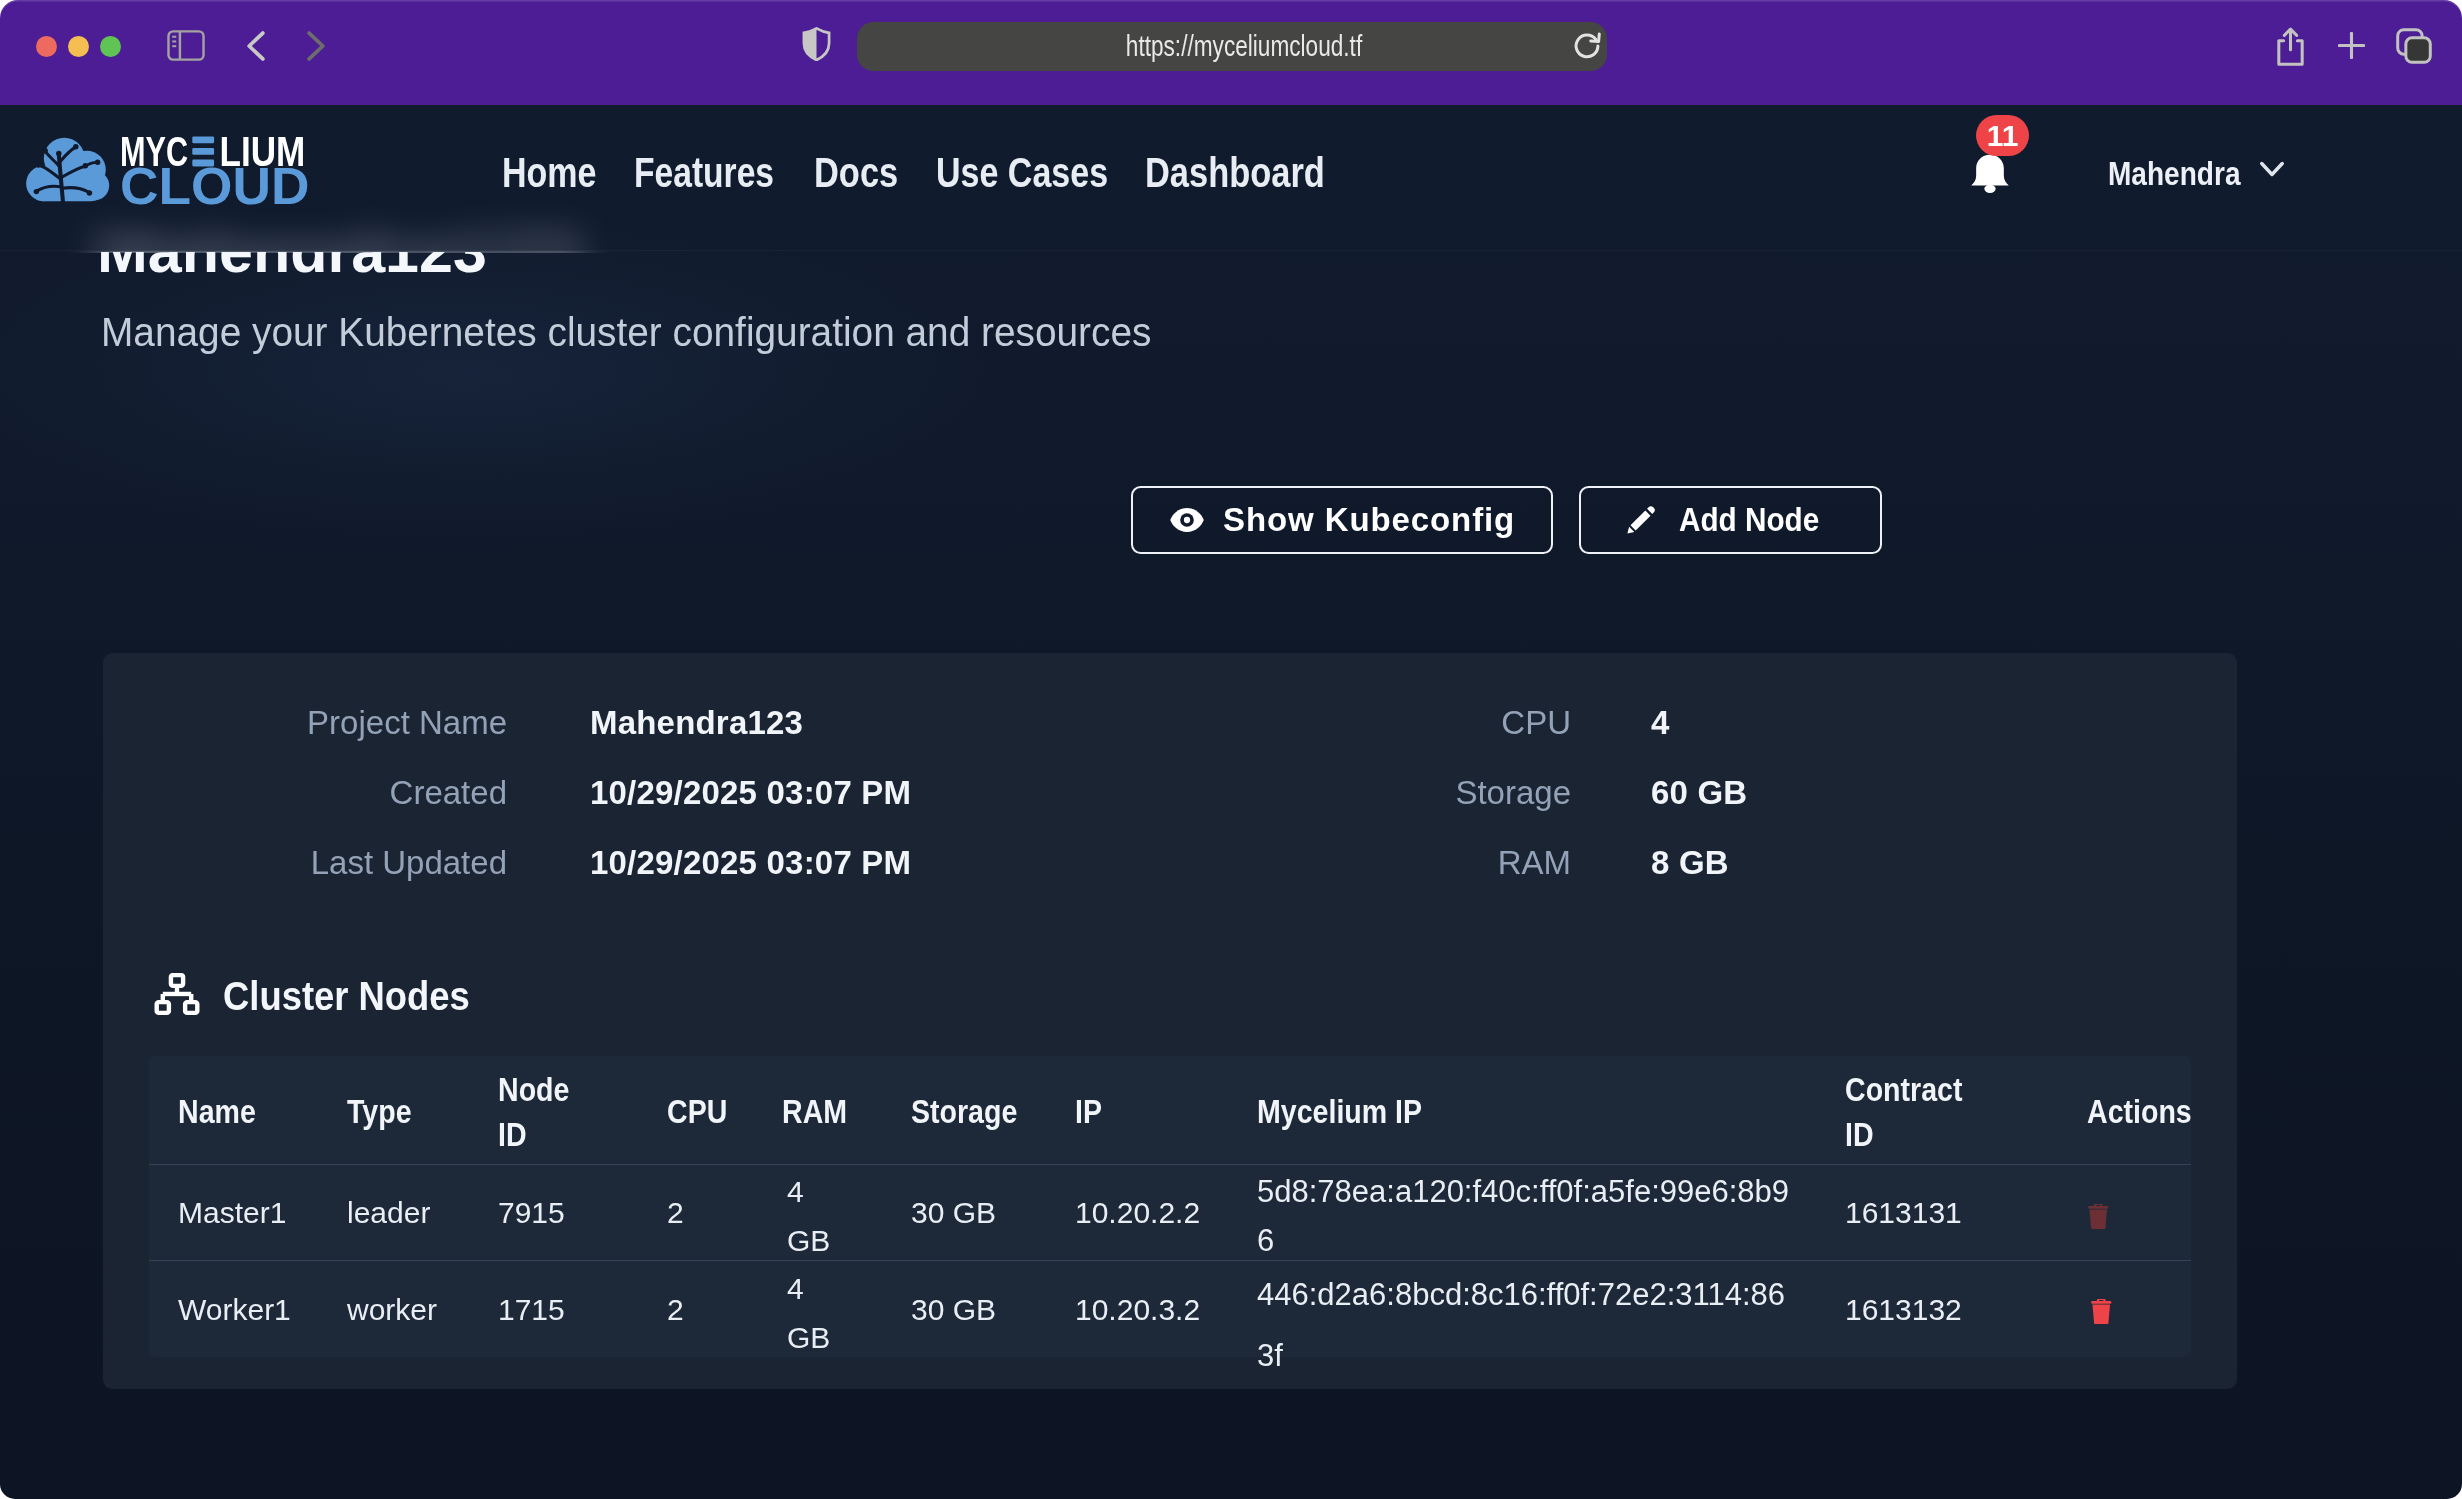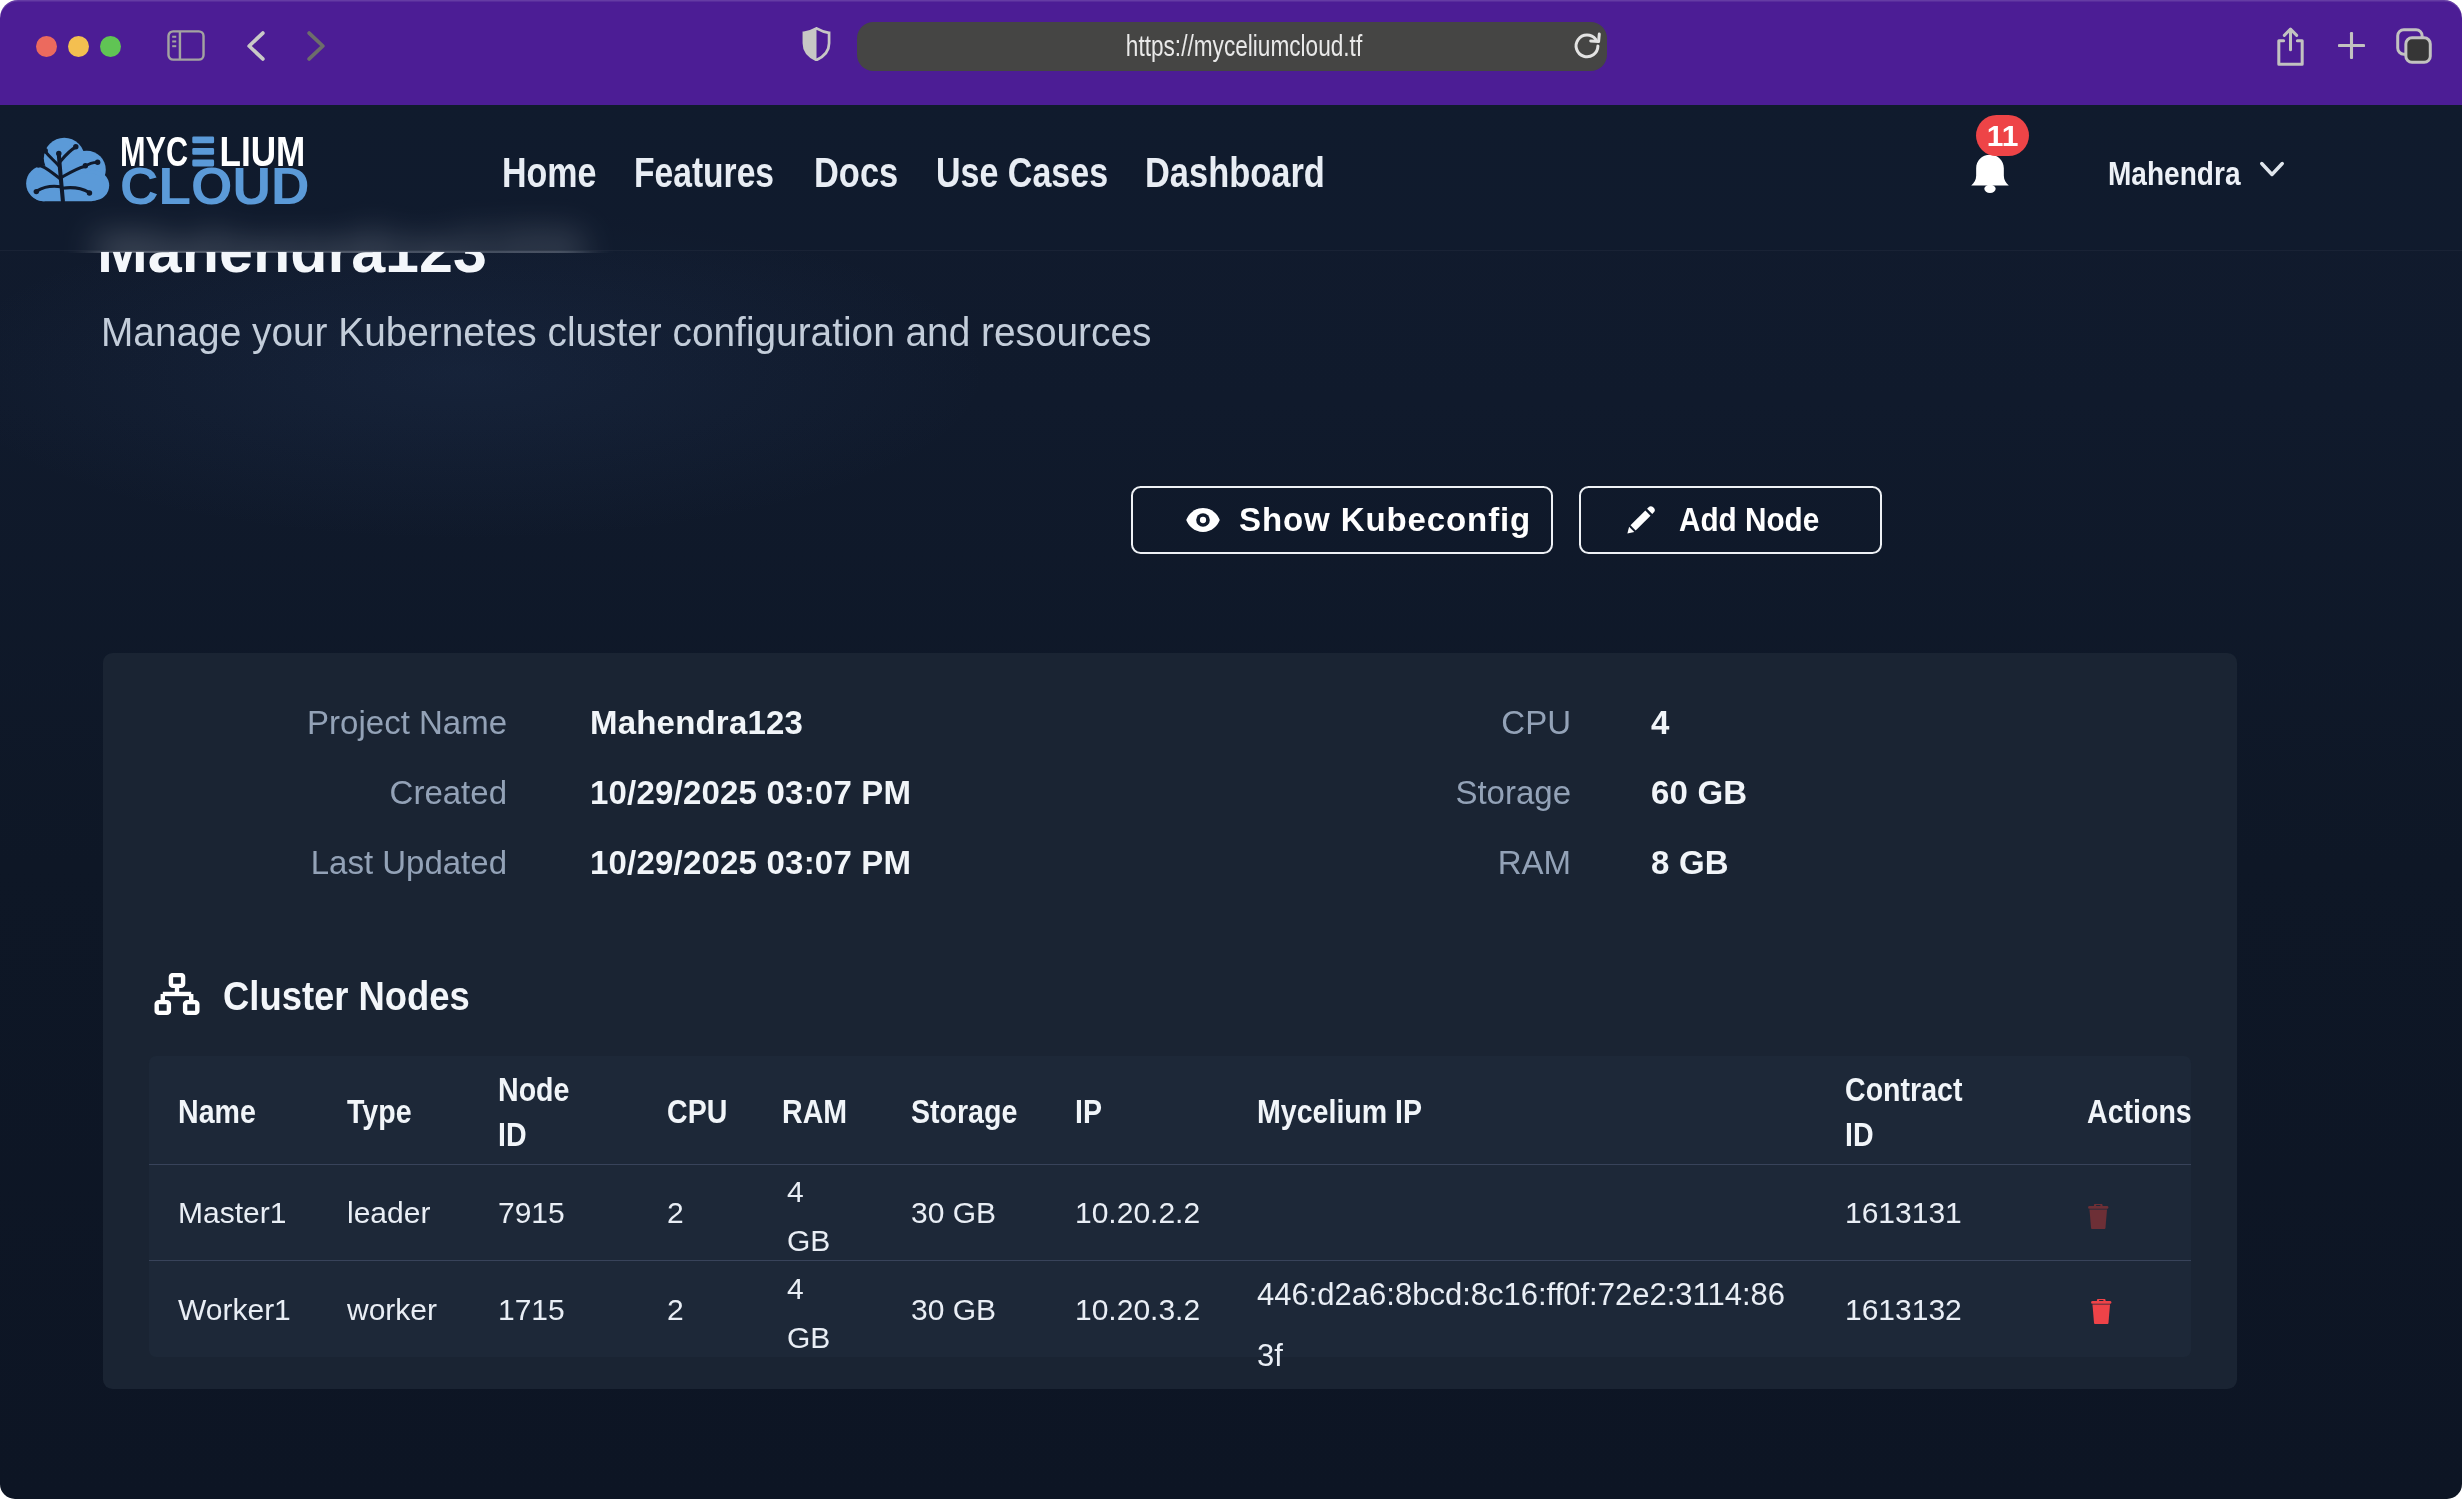--- a/index.html
+++ b/index.html
@@ -113,21 +113,21 @@
         <path d="M31 1 C19.5 1 11.5 9.5 11.5 21 L11.5 32 C11.5 38 8.5 42.5 4.5 46 L57.5 46 C53.5 42.5 50.5 38 50.5 32 L50.5 21 C50.5 9.5 42.5 1 31 1 Z" fill="#ffffff"></path>
         <ellipse cx="31" cy="51" rx="8" ry="6" fill="#ffffff"></ellipse>
       </svg>
       <div class="abs" style="left:1976px; top:24.6px; width:53px; height:41px; border-radius:20.5px; background:#ee4447; color:#fff; font-size:30px; font-weight:700; text-align:center; line-height:41px;">11</div>
       <div class="abs" style="left:2108px; top:63px; font-size:33px; font-weight:700; color:#edf1f7; line-height:41px; transform:scaleX(0.85); transform-origin:left center;">Mahendra</div>
       <svg class="abs" style="left:2259px; top:70px;" width="26" height="18" viewBox="0 0 38 26">
         <polyline points="4,5 19,21 34,5" fill="none" stroke="#dfe5ec" stroke-width="5" stroke-linecap="round" stroke-linejoin="round"></polyline>
       </svg>
     </div>
     <div id="subtitle">Manage your Kubernetes cluster configuration and resources</div>
-    <div class="btn" style="left:1131px; width:422px; border:2.1px solid #eef1f5; color:#ffffff; justify-content:flex-start; padding-left:52px;">
+    <div class="btn" style="left:1131px; width:422px; border:2.1px solid #eef1f5; color:#ffffff; justify-content:flex-start; padding-left:36px;">
       <svg width="36" height="26" viewBox="0 0 52 38" style="margin-right:18px;">
         <path d="M26 1.5 C13 1.5 4.5 11 1.5 19 C4.5 27 13 36.5 26 36.5 C39 36.5 47.5 27 50.5 19 C47.5 11 39 1.5 26 1.5 Z" fill="#ffffff"></path>
         <circle cx="26" cy="19" r="10" fill="#101a2c"></circle>
         <circle cx="26" cy="19" r="4.6" fill="#ffffff"></circle>
       </svg>
       <span style="font-size:33px; letter-spacing:0.9px;">Show Kubeconfig</span>
     </div>
     <div class="btn" style="left:1579px; width:303px; border:2.1px solid #eef1f5; color:#ffffff;">
       <svg width="29" height="29" viewBox="0 0 42 42" style="margin-right:24px;">
         <path d="M2 40 L4.5 30 L12 37.5 Z" fill="#ffffff"></path>
@@ -178,20 +178,21 @@
         <div class="sep" style="top:108px;"></div>
         <div class="sep" style="top:204px;"></div>
 
         <div class="td" style="left:29px;   top:136px;">Master1</div>
         <div class="td" style="left:198px;  top:136px;">leader</div>
         <div class="td" style="left:349px;  top:136px;">7915</div>
         <div class="td" style="left:518px;  top:136px;">2</div>
         <div class="td" style="left:638px;  top:111px; line-height:49px;">4<br>GB</div>
         <div class="td" style="left:762px; top:136px;">30 GB</div>
         <div class="td" style="left:926px; top:136px;">10.20.2.2</div>
+        <div class="td" style="left:1108px; top:111px; line-height:49px; font-size:31px;">5d8:78ea:a120:f40c:ff0f:a5fe:99e6:8b9<br>6</div>
         <div class="td" style="left:1696px; top:136px;">1613131</div>
         <svg class="abs" style="left:1939px; top:148px;" width="20.5" height="25" viewBox="0 0 30 37">
           <path d="M2 8 L4.3 35 C4.4 36 5 37 6 37 L24 37 C25 37 25.6 36 25.7 35 L28 8 Z" fill="#6d2f36"></path>
           <rect x="0" y="3" width="30" height="4" rx="2" fill="#6d2f36"></rect>
           <path d="M10 3 C10 1 11.5 0 13 0 L17 0 C18.5 0 20 1 20 3" fill="none" stroke="#6d2f36" stroke-width="3"></path>
         </svg>
 
         <div class="td" style="left:29px;   top:233px;">Worker1</div>
         <div class="td" style="left:198px;  top:233px;">worker</div>
         <div class="td" style="left:349px;  top:233px;">1715</div>

